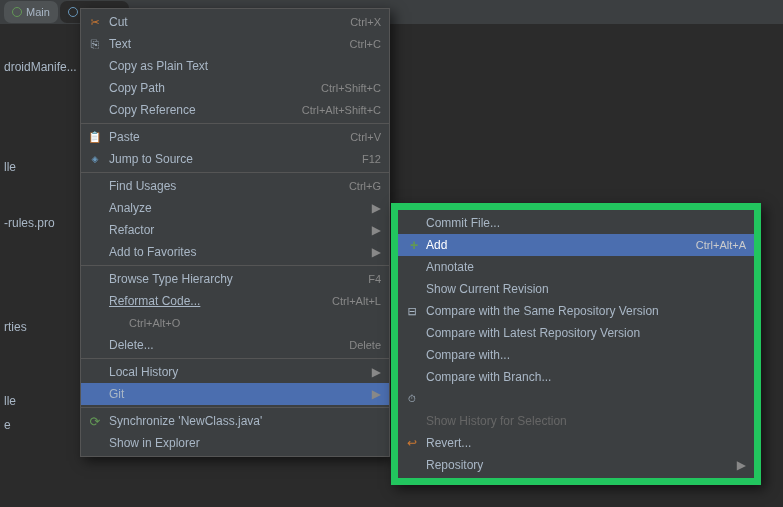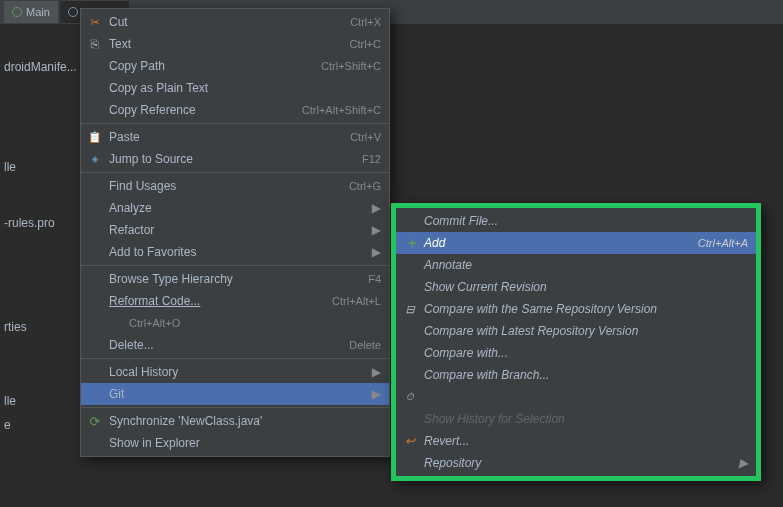--- a/index.html
+++ b/index.html
@@ -36,20 +36,21 @@
 
     .ide-tab {
       display: flex;
       align-items: center;
       padding: 0 8px;
       height: 22px;
       background: #4e5254;
       color: #a9b7c6;
       font-size: 11px;
       gap: 4px;
+      border-radius: 7px;
     }
 
     .ide-tab.active {
       background: #2b2b2b;
     }
 
     .tab-circle {
       width: 10px; height: 10px;
       border-radius: 50%;
       border: 1px solid #629755;
@@ -126,25 +127,24 @@
       position: relative;
     }
 
     
     .git-submenu {
       position: absolute;
       top: -180px;
       left: 310px;
       width: 370px;
       background: #3c3f41;
-      border: 5px solid #22c55e;
+      border: 7px solid #22c55e;
       box-shadow: 4px 4px 12px rgba(0,0,0,0.6);
       z-index: 20;
       padding: 2px 0;
-      font-style: italic;
     }
 
     .git-submenu .menu-item {
       padding-left: 28px;
     }
 
     .git-menu-item-add {
       background: #4b6eaf !important;
     }
 
@@ -198,26 +198,26 @@
     <span class="shortcut">Ctrl+X</span>
   </div>
 
   <div class="menu-item">
     <span class="icon-area" style="color:#a9b7c6;">⎘</span>
     <span class="item-label">Text</span>
     <span class="shortcut">Ctrl+C</span>
   </div>
 
   <div class="menu-item">
+    <span class="item-label">Copy as Plain Text</span>
+  </div>
+
+  <div class="menu-item">
     <span class="item-label">Copy Path</span>
     <span class="shortcut">Ctrl+Shift+C</span>
-  </div>
-
-  <div class="menu-item">
-    <span class="item-label">Copy as Plain Text</span>
   </div>
 
   <div class="menu-item">
     <span class="item-label">Copy Reference</span>
     <span class="shortcut">Ctrl+Alt+Shift+C</span>
   </div>
 
   <div class="menu-separator"></div>
 
   <div class="menu-item">

